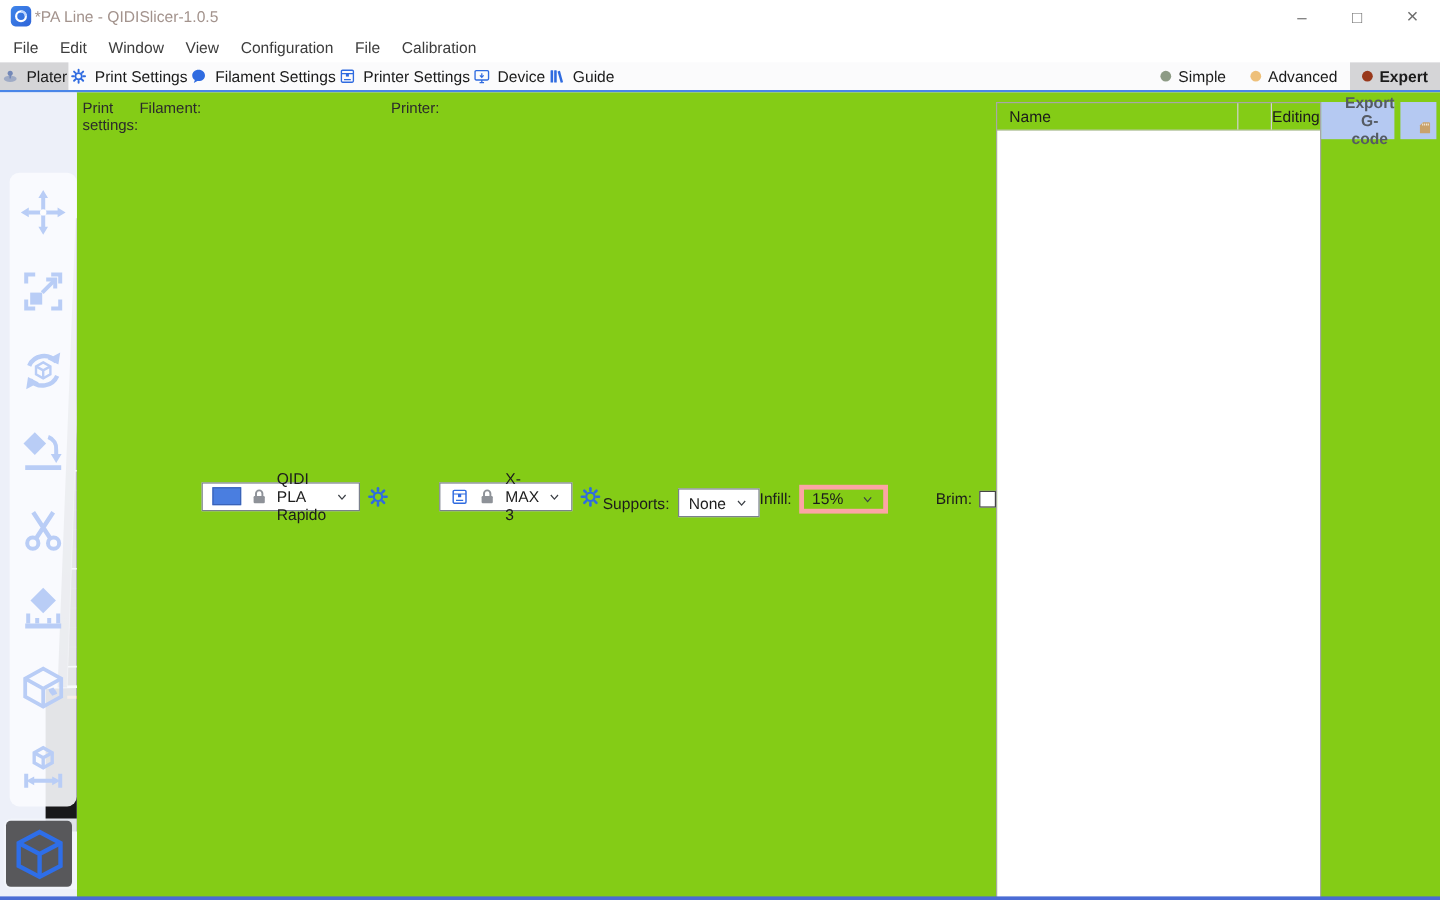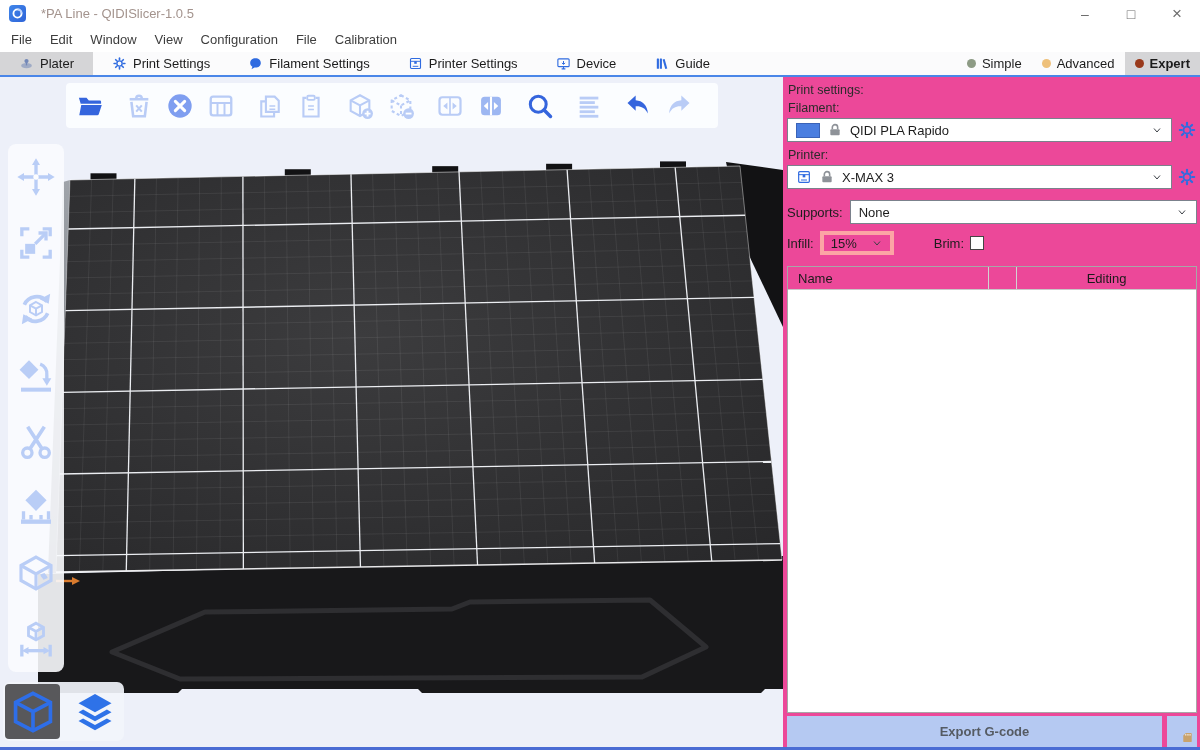--- a/index.html
+++ b/index.html
@@ -5,32 +5,32 @@
   * { margin:0; padding:0; box-sizing:border-box; }
   html,body { width:1200px; height:750px; overflow:hidden; }
   body { font-family:"Liberation Sans", sans-serif; background:#fff; position:relative; }
   .window { width:1200px; height:750px; position:relative; background:#fff; }
 
   
   .titlebar { height:27px; display:flex; align-items:center; padding-left:9px; background:#fff; }
   .logo { width:17px; height:17px; border-radius:4px; background:linear-gradient(135deg,#3f86ea,#2f64d8);
           display:flex; align-items:center; justify-content:center; }
   .logo svg { width:13px; height:13px; }
-  .title-text { margin-left:15px; font-size:13px; color:#a3938d; }
+  .title-text { margin-left:3px; font-size:13px; color:#a3938d; }
   .win-controls { margin-left:auto; display:flex; height:100%; }
   .win-btn { width:46px; display:flex; align-items:center; justify-content:center; color:#6e6e6e; font-size:14px; cursor:default; }
   .win-btn.close { font-size:17px; }
 
   
   .menubar { height:25px; display:flex; align-items:center; padding-left:2px; background:#fff; }
   .menu-item { padding:0 9px; font-size:13px; color:#3d3d3d; line-height:25px; }
 
   
   .tabbar { height:25px; background:#fbfbfc; border-bottom:2px solid #4a86e8; display:flex; align-items:stretch; }
-  .tab { display:flex; align-items:center; gap:6px; padding:0 19px; font-size:13px; color:#1b1b1b; }
+  .tab { display:flex; align-items:center; gap:6px; padding:0 1px; font-size:13px; color:#1b1b1b; }
   .tab.active { background:#d5d5d7; }
   .tab .t-ic { width:15px; height:15px; color:#2f6be0; }
   .tab .t-ic.plater { color:#7388b8; }
   .modes { margin-left:auto; display:flex; align-items:stretch; }
   .mode { display:flex; align-items:center; gap:6px; padding:0 10px; font-size:13px; color:#1b1b1b; }
   .mode.active { background:#d5d5d7; font-weight:bold; }
   .dot { width:9px; height:9px; border-radius:50%; }
 
   
   .main { display:flex; height:673px; }
@@ -51,21 +51,21 @@
   .gizmo svg { width:40px; height:40px; }
 
   .view-toggles { position:absolute; left:3px; top:605px; display:flex; gap:7px; padding:2px;
                   background:rgba(242,245,251,.92); border-radius:7px; }
   .vt-cell { width:55px; height:55px; display:flex; align-items:center; justify-content:center; border-radius:4px; }
   .vt-cell.active { background:#58585b; }
   .vt-cell svg { width:44px; height:44px; }
   .vt-cube { color:#2e6ee8; } .vt-layers { color:#2e72e8; }
 
   
-  .rightpanel { flex:1; background:#ec4899; padding:5px 3px 0 4px; display:flex; flex-direction:column; }
+  .rightpanel { flex:1; background:#84cc16; padding:5px 3px 0 4px; display:flex; flex-direction:row; }
   .rp-label { font-size:12.5px; color:#2b2b2b; margin:1px 0 3px 1px; }
   .combo-row { display:flex; align-items:center; margin-bottom:5px; }
   .combo { flex:1; height:24px; border:1px solid #7b818c; background:#fff; display:flex; align-items:center;
            gap:7px; padding:0 8px; font-size:13px; color:#1c1c1c; }
   .combo .ci { width:16px; height:16px; flex:0 0 auto; }
   .ci.gear { color:#2f6be0; } .ci.lock { color:#8e9298; } .ci.printer { color:#2f6be0; }
   .swatch { width:24px; height:15px; border:1px solid #3a63b8; flex:0 0 auto; }
   .chev { margin-left:auto; width:12px; height:12px; color:#3c4046; flex:0 0 auto; }
   .gear-btn { width:20px; height:20px; margin-left:5px; color:#2f6be0; flex:0 0 auto; }
   .gear-btn svg { width:20px; height:20px; }

